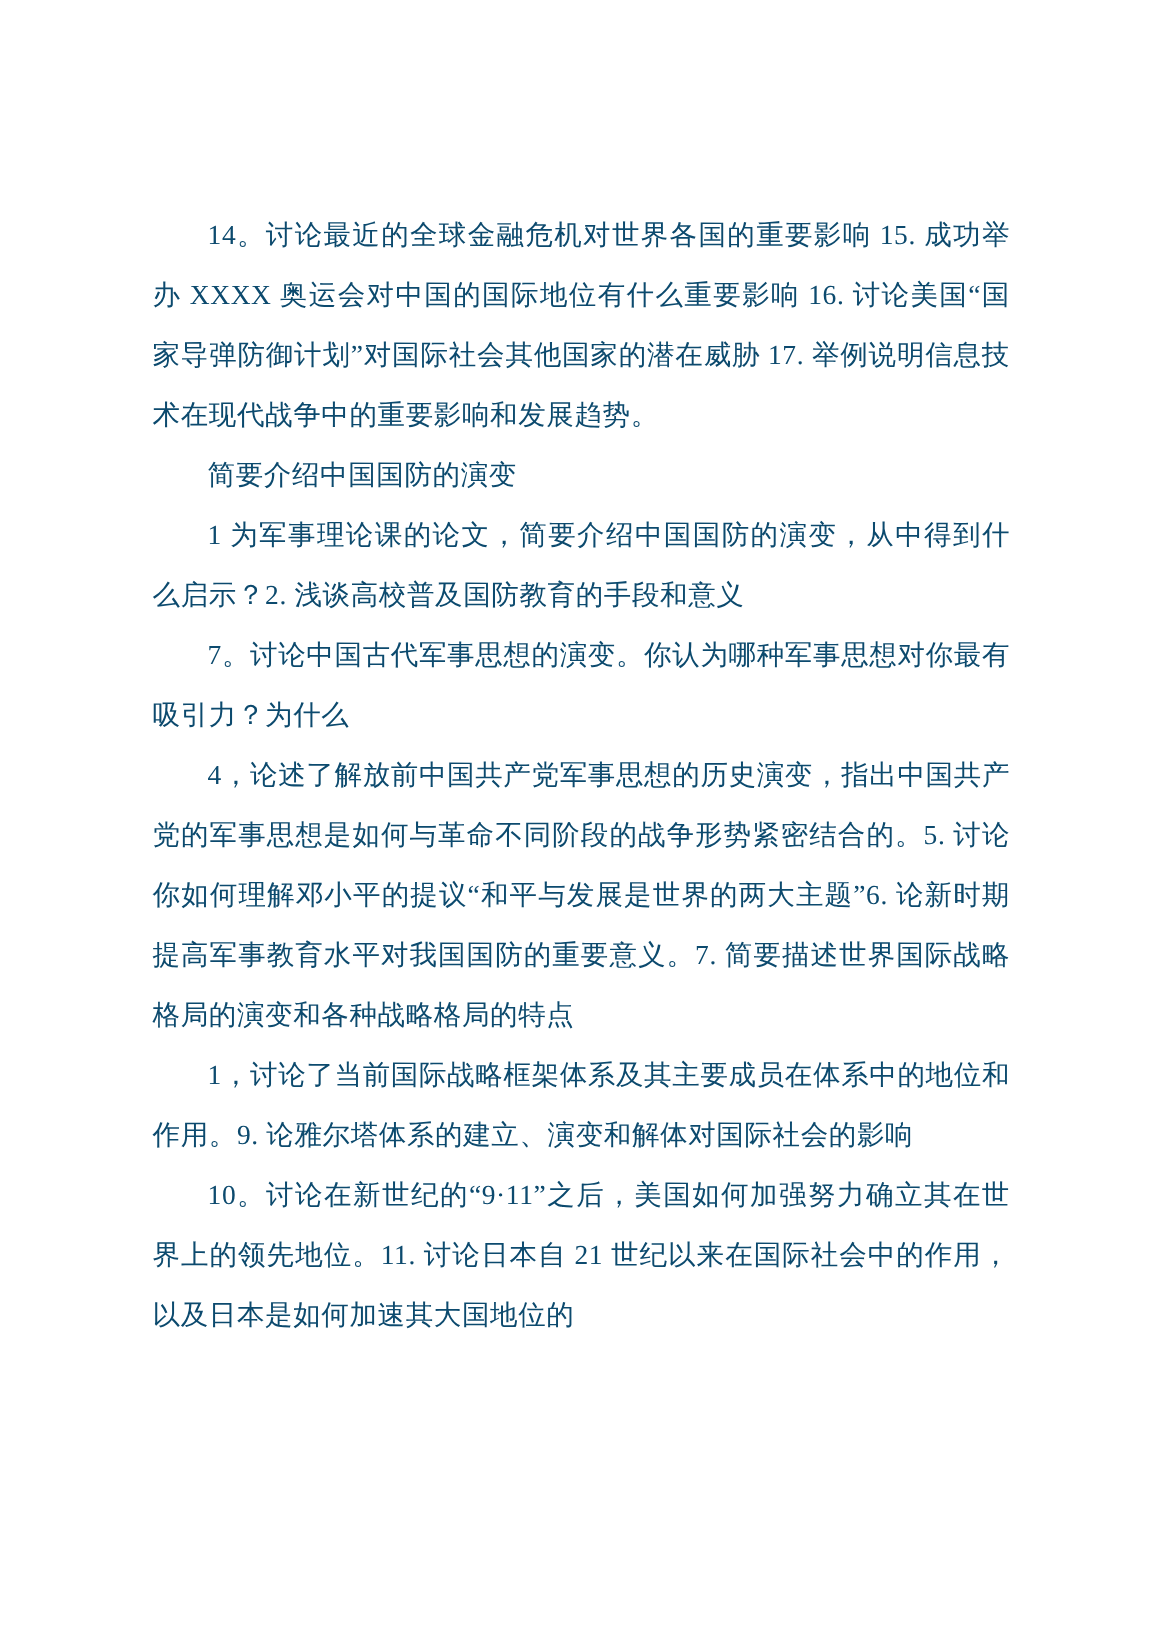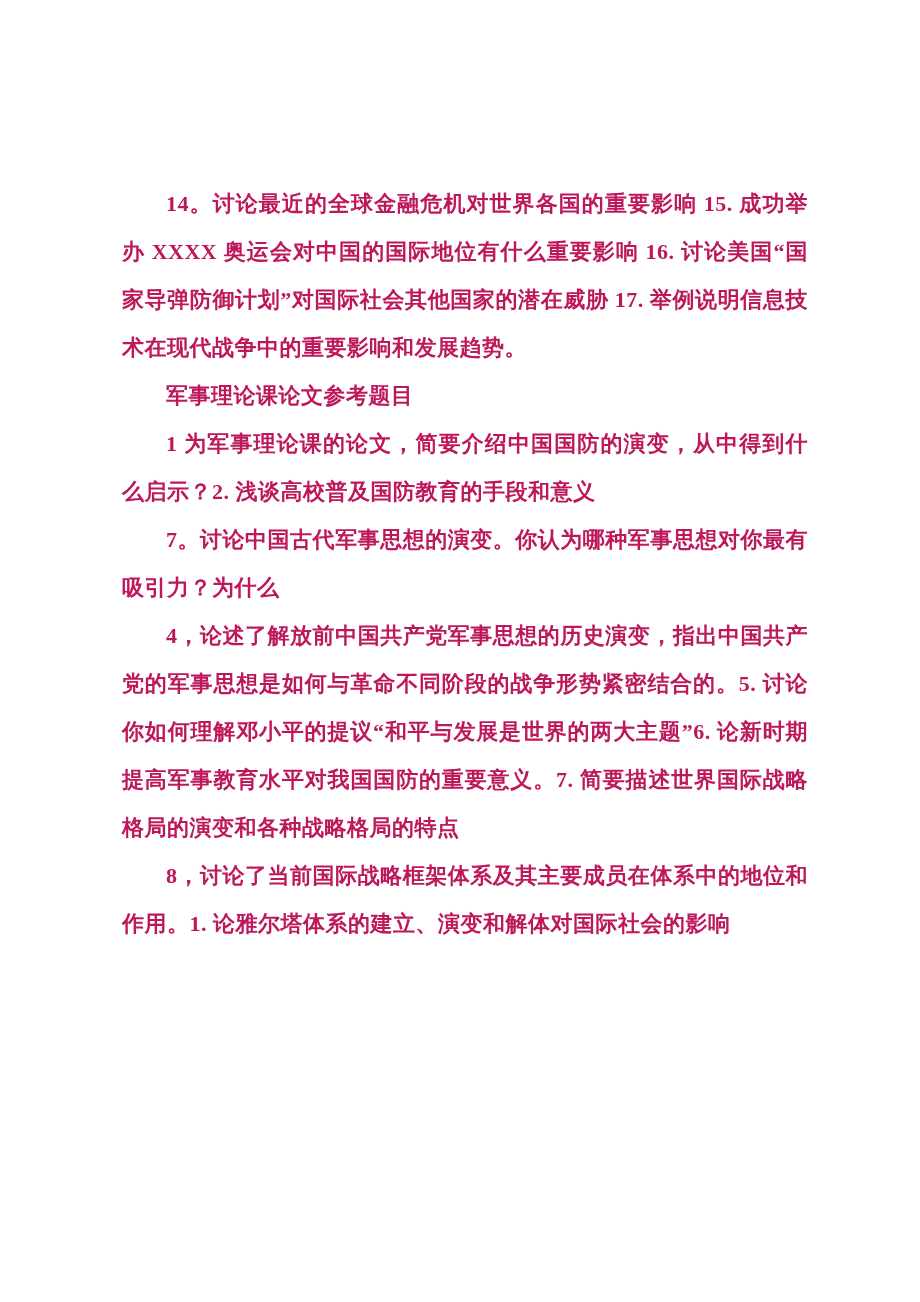--- a/index.html
+++ b/index.html
@@ -15,40 +15,41 @@
   .page {
     position: relative;
     width: 920px;
     height: 1302px;
     background: #ffffff;
     font-family: "Liberation Serif", "DejaVu Serif", serif;
   }
   .text-block {
     position: absolute;
     left: 122px;
-    top: 180px;
+    top: 164px;
     width: 686px;
     font-size: 22px;
     line-height: 48px;
     letter-spacing: 0.5px;
-    color: #be185d;
+    color: #0c4a6e;
     text-align: justify;
-    font-weight: 700;
+    font-weight: 400;
   }
   .text-block p {
     margin: 0;
     padding: 0;
     text-indent: 2em;
   }
 </style>
 </head>
 <body>
 
 <div class="page">
   <div class="text-block">
     <p>14。讨论最近的全球金融危机对世界各国的重要影响 15. 成功举办 XXXX 奥运会对中国的国际地位有什么重要影响 16. 讨论美国“国家导弹防御计划”对国际社会其他国家的潜在威胁 17. 举例说明信息技术在现代战争中的重要影响和发展趋势。</p>
-    <p>军事理论课论文参考题目</p>
+    <p>简要介绍中国国防的演变</p>
     <p>1 为军事理论课的论文，简要介绍中国国防的演变，从中得到什么启示？2. 浅谈高校普及国防教育的手段和意义</p>
     <p>7。讨论中国古代军事思想的演变。你认为哪种军事思想对你最有吸引力？为什么</p>
     <p>4，论述了解放前中国共产党军事思想的历史演变，指出中国共产党的军事思想是如何与革命不同阶段的战争形势紧密结合的。5. 讨论你如何理解邓小平的提议“和平与发展是世界的两大主题”6. 论新时期提高军事教育水平对我国国防的重要意义。7. 简要描述世界国际战略格局的演变和各种战略格局的特点</p>
-    <p>8，讨论了当前国际战略框架体系及其主要成员在体系中的地位和作用。1. 论雅尔塔体系的建立、演变和解体对国际社会的影响</p>
+    <p>1，讨论了当前国际战略框架体系及其主要成员在体系中的地位和作用。9. 论雅尔塔体系的建立、演变和解体对国际社会的影响</p>
+    <p>10。讨论在新世纪的“9·11”之后，美国如何加强努力确立其在世界上的领先地位。11. 讨论日本自 21 世纪以来在国际社会中的作用，以及日本是如何加速其大国地位的</p>
   </div>
 </div>
 
 </body></html>

